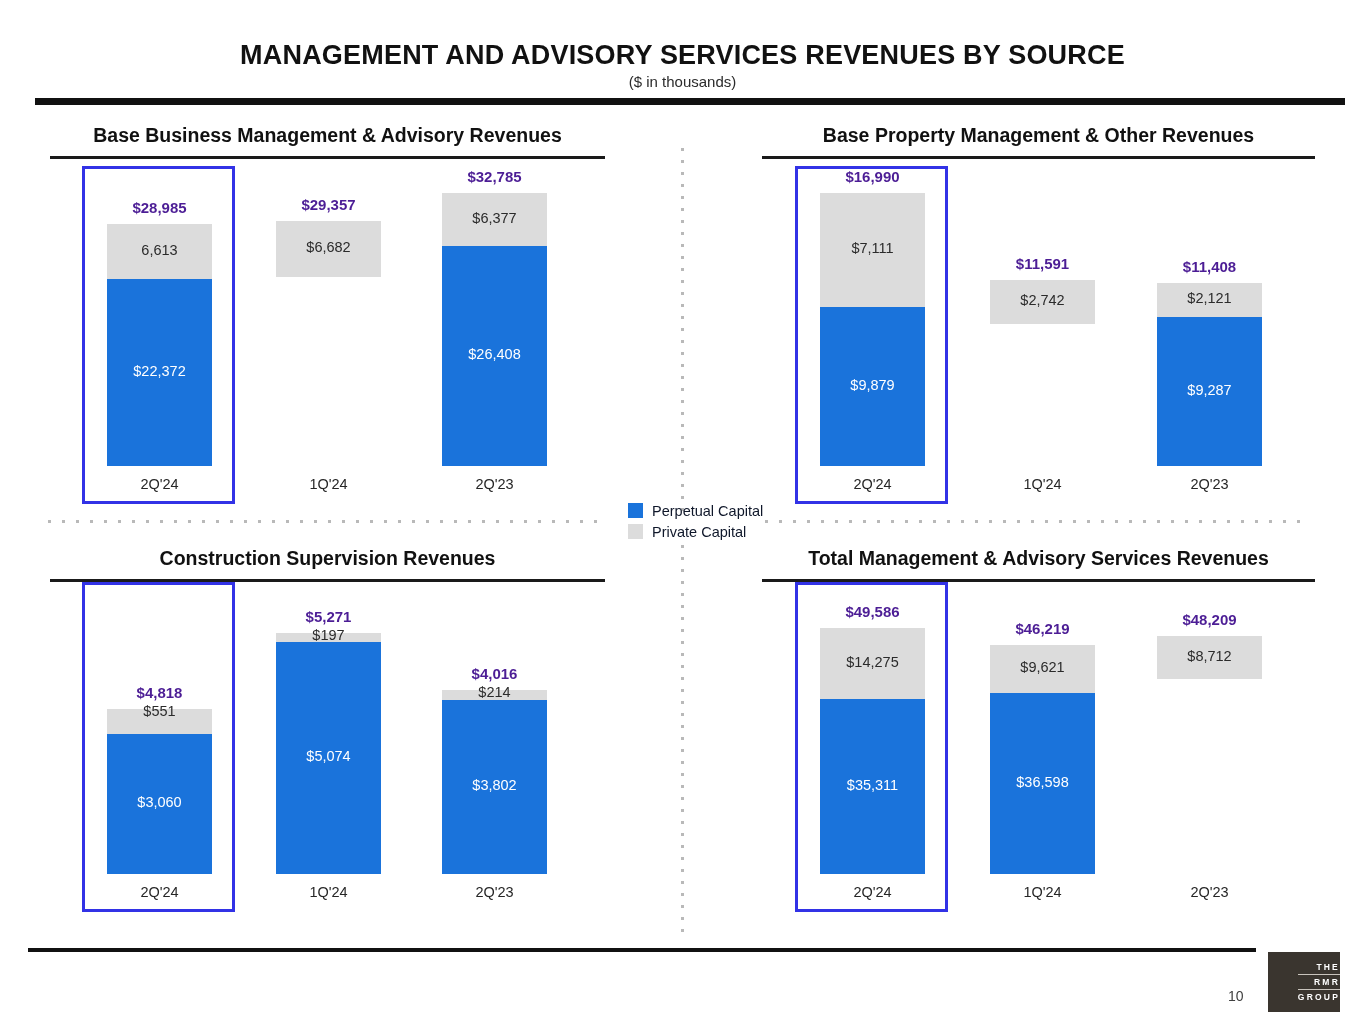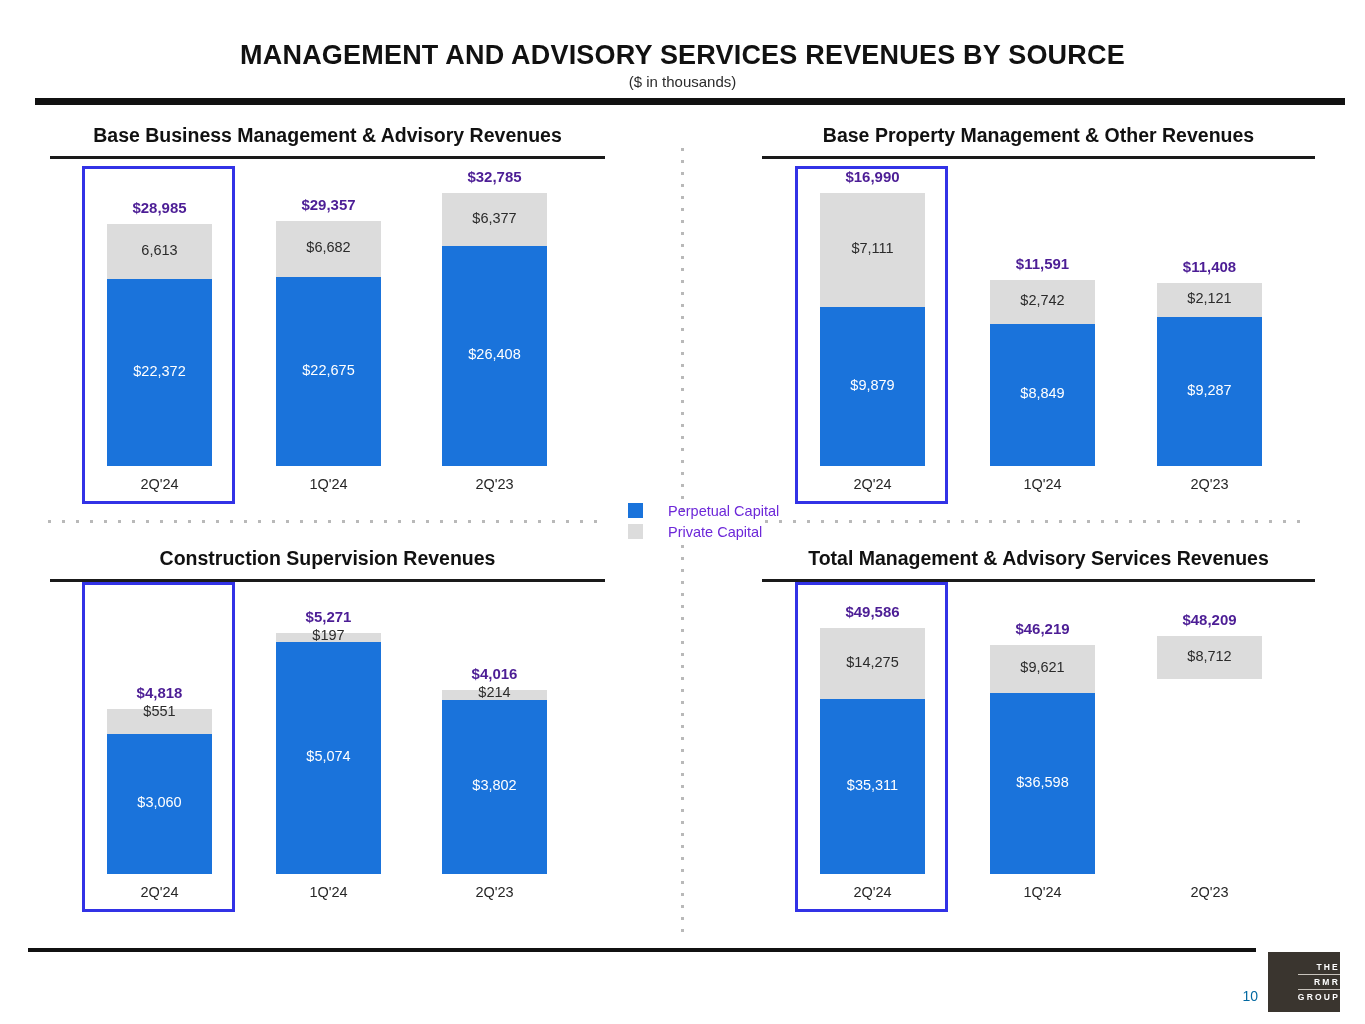--- a/index.html
+++ b/index.html
@@ -76,32 +76,32 @@
   }
   .cat-label{
     position:absolute;left:-30px;width:calc(100% + 60px);
     text-align:center;font-size:14.5px;color:#262626;white-space:nowrap;
   }
 
   
   .legend{position:absolute;left:628px;top:500px;}
   .legend-row{display:flex;align-items:center;height:21px;}
   .legend-swatch{width:15px;height:15px;margin-right:9px;flex:0 0 auto;}
-  .legend-text{font-size:14.5px;color:#6d28d9;white-space:nowrap;margin-left:16px;}
+  .legend-text{font-size:14.5px;color:#0f172a;white-space:nowrap;}
 
   
   .footer-rule{
     position:absolute;left:28px;top:948px;width:1228px;height:4px;background:#111111;
   }
   .footnote{
     position:absolute;left:28px;top:965px;font-size:15.5px;color:#2b2b2b;
   }
   .page-num{
-    position:absolute;left:1228px;top:988px;width:30px;text-align:right;
-    font-size:14px;color:#0369a1;
+    position:absolute;left:1228px;top:988px;width:30px;
+    font-size:14px;color:#404040;
   }
   .logo{
     position:absolute;left:1268px;top:952px;width:72px;height:60px;
     background:#3a352f;display:flex;flex-direction:column;
     align-items:flex-end;justify-content:center;
   }
   .logo-line{
     color:#ffffff;font-size:8.5px;letter-spacing:2.2px;font-weight:bold;
     line-height:12px;
   }
@@ -131,23 +131,20 @@
         <div class="seg seg-blue" style="bottom: 34px; height: 187px;">
           <div class="seg-label lbl-on-blue" style="top: 83.5px;">$22,372</div>
         </div>
         <div class="seg seg-gray" style="bottom: 221px; height: 55px;">
           <div class="seg-label lbl-on-gray" style="top: 17.5px;">6,613</div>
         </div>
         <div class="total-label" style="bottom: 284px;">$28,985</div>
         <div class="cat-label" style="bottom: 8px;">2Q'24</div>
       </div>
       <div class="bargroup" style="left: 216px; width: 105px; height: 330px;">
-        <div class="seg seg-blue" style="bottom: 34px; height: 189px;">
-          <div class="seg-label lbl-on-blue" style="top: 84.5px;">$22,675</div>
-        </div>
         <div class="seg seg-gray" style="bottom: 223px; height: 56px;">
           <div class="seg-label lbl-on-gray" style="top: 18px;">$6,682</div>
         </div>
         <div class="total-label" style="bottom: 287px;">$29,357</div>
         <div class="cat-label" style="bottom: 8px;">1Q'24</div>
       </div>
       <div class="bargroup" style="left: 382px; width: 105px; height: 330px;">
         <div class="seg seg-blue" style="bottom: 34px; height: 220px;">
           <div class="seg-label lbl-on-blue" style="top: 100px;">$26,408</div>
         </div>
@@ -169,23 +166,20 @@
         <div class="seg seg-blue" style="bottom: 34px; height: 159px;">
           <div class="seg-label lbl-on-blue" style="top: 69.5px;">$9,879</div>
         </div>
         <div class="seg seg-gray" style="bottom: 193px; height: 114px;">
           <div class="seg-label lbl-on-gray" style="top: 47px; text-align: center;">$7,111</div>
         </div>
         <div class="total-label" style="bottom: 315px;">$16,990</div>
         <div class="cat-label" style="bottom: 8px;">2Q'24</div>
       </div>
       <div class="bargroup" style="left: 218px; width: 105px; height: 330px;">
-        <div class="seg seg-blue" style="bottom: 34px; height: 142px;">
-          <div class="seg-label lbl-on-blue" style="top: 61px;">$8,849</div>
-        </div>
         <div class="seg seg-gray" style="bottom: 176px; height: 44px;">
           <div class="seg-label lbl-on-gray" style="top: 12px;">$2,742</div>
         </div>
         <div class="total-label" style="bottom: 228px;">$11,591</div>
         <div class="cat-label" style="bottom: 8px;">1Q'24</div>
       </div>
       <div class="bargroup" style="left: 385px; width: 105px; height: 330px;">
         <div class="seg seg-blue" style="bottom: 34px; height: 149px;">
           <div class="seg-label lbl-on-blue" style="top: 64.5px;">$9,287</div>
         </div>

